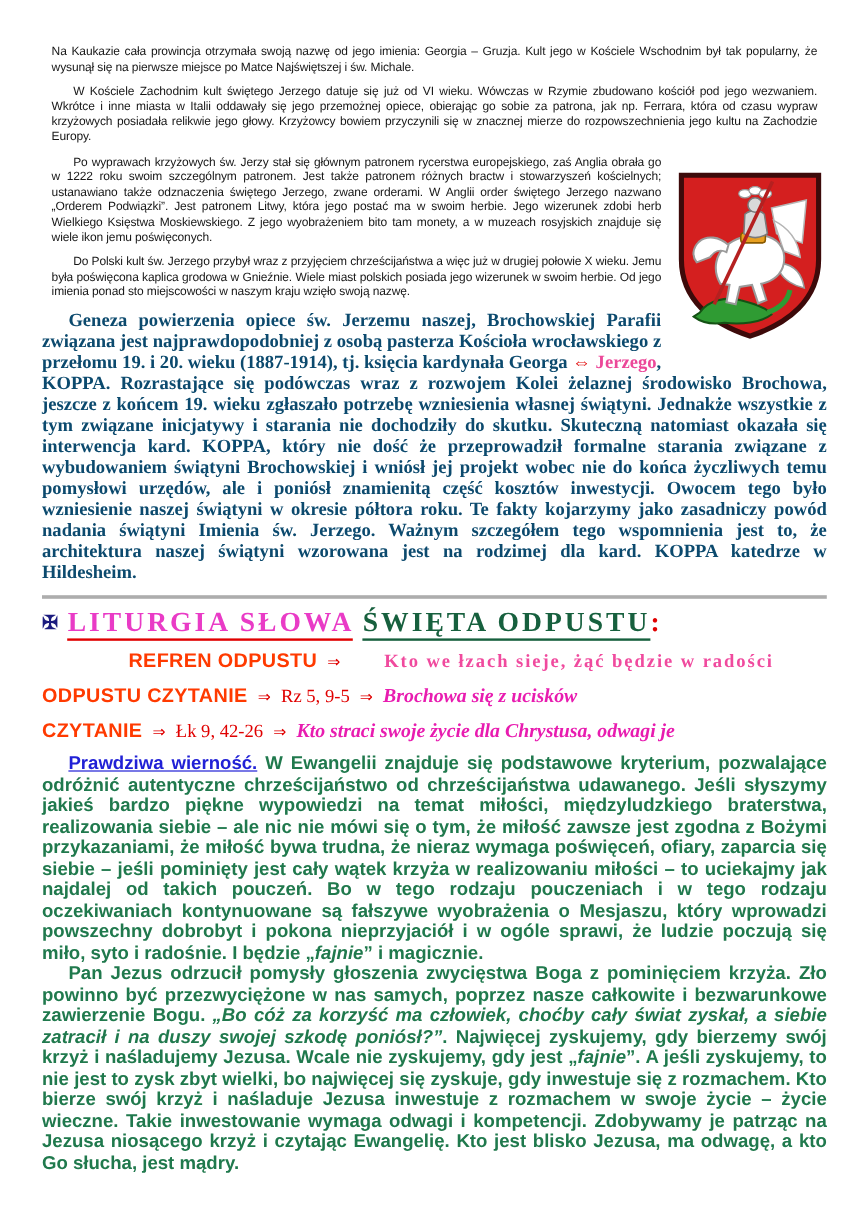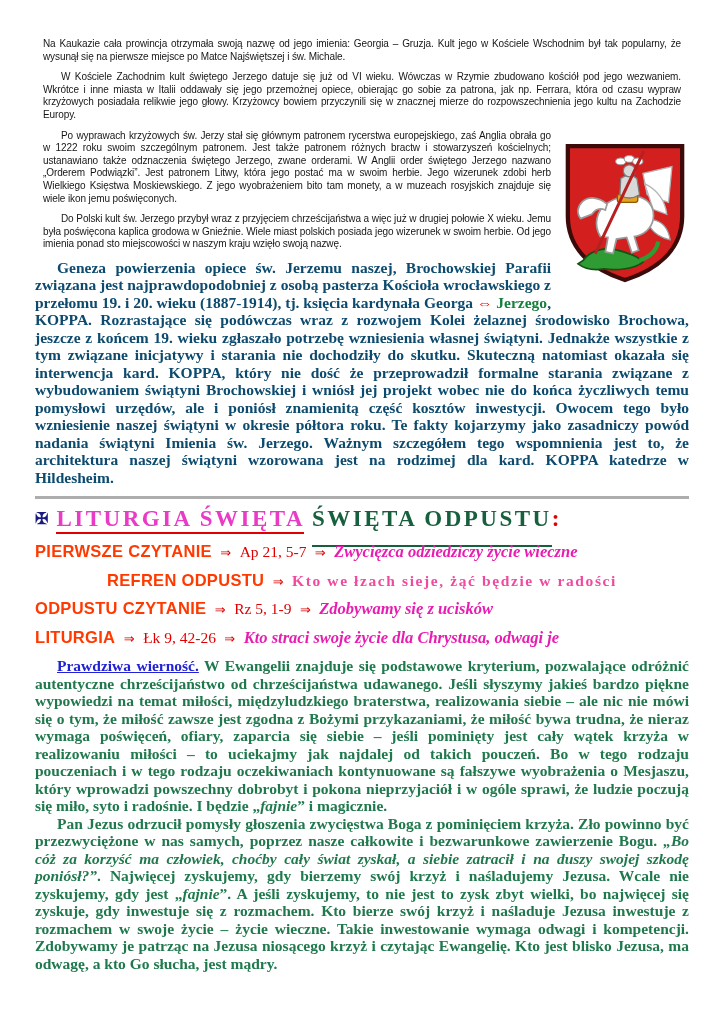--- a/index.html
+++ b/index.html
@@ -21,60 +21,60 @@
 
   
   .blue-par{
     clear:none;margin:7px 0 0 0;text-indent:22px;text-align:justify;
     font-family:"Liberation Serif",serif;font-weight:bold;
     font-size:15.5px;line-height:1.13;color:#2323b0;
   }
   .seg{white-space:pre-wrap;}
   .s-blue{color:#0c4a6e;}
   .s-red{color:#e00000;}
-  .s-orange{color:#15803d;}
+  .s-orange{color:#ec4899;}
   .s-green{color:#20794d;}
   .s-gi{color:#20794d;font-style:italic;}
   .s-lead{color:#2121d6;text-decoration:underline;}
 
   
   .divider{height:3px;background:#adadad;border:none;margin:10px 0 7px 0;}
 
   
   .heading{
     margin:0 0 10px 0;font-family:"Liberation Serif",serif;font-weight:bold;
     font-size:23px;letter-spacing:2.5px;white-space:nowrap;
   }
   .heading .bullet{color:#1a1a7e;font-size:16px;letter-spacing:0;margin-right:8px;vertical-align:2px;}
   .heading .h-magenta{color:#e93bc6;border-bottom:2px solid #e00000;padding-bottom:1px;}
-  .heading .h-green{color:#17603e;border-bottom:2px solid #17603e;padding-bottom:14px;}
+  .heading .h-green{color:#17603e;border-bottom:2px solid #17603e;padding-bottom:1px;}
   .heading .h-colon{color:#e00000;}
 
   
   .reading{margin:0 0 9px 0;white-space:nowrap;}
   .reading .label{
     font-weight:bold;font-size:16.5px;color:#ff3a00;letter-spacing:0.3px;
     font-family:"Liberation Sans",sans-serif;
   }
   .reading .arrow{color:#e00000;font-size:13px;margin:0 4px;}
   .reading .ref{font-family:"Liberation Serif",serif;font-size:15.5px;color:#e00000;}
   .reading .quote{
     font-family:"Liberation Serif",serif;font-weight:bold;font-style:italic;
     font-size:16.5px;color:#e81cb0;
   }
   .reading.refren{margin-left:72px;}
   .reading .quote-pink{
     font-family:"Liberation Serif",serif;font-weight:bold;
-    font-size:15.5px;color:#f04a9e;letter-spacing:1.6px;
+    font-size:15.5px;color:#f04a9e;letter-spacing:1.6px;margin-left:28px;
   }
 
   
   .green-par{
     margin:0;text-indent:22px;text-align:justify;
-    font-family:Liberation Serif, serif;font-weight:bold;
+    font-family:Liberation Sans, sans-serif;font-weight:bold;
     font-size:15.5px;line-height:1.13;color:#20794d;
   }
   .green-block{margin-top:9px;}
 </style>
 </head>
 <body>
 
 <div class="page">
 
   <p class="black-par">Na Kaukazie cała prowincja otrzymała swoją nazwę od jego imienia: Georgia – Gruzja. Kult jego w Kościele Wschodnim był tak popularny, że wysunął się na pierwsze miejsce po Matce Najświętszej i św. Michale.</p>
@@ -112,47 +112,40 @@
   </div>
 
   <p class="black-par indent">Po wyprawach krzyżowych św. Jerzy stał się głównym patronem rycerstwa europejskiego, zaś Anglia obrała go w 1222 roku swoim szczególnym patronem. Jest także patronem różnych bractw i stowarzyszeń kościelnych; ustanawiano także odznaczenia świętego Jerzego, zwane orderami. W Anglii order świętego Jerzego nazwano „Orderem Podwiązki”. Jest patronem Litwy, która jego postać ma w swoim herbie. Jego wizerunek zdobi herb Wielkiego Księstwa Moskiewskiego. Z jego wyobrażeniem bito tam monety, a w muzeach rosyjskich znajduje się wiele ikon jemu poświęconych.</p>
   <p class="black-par indent">Do Polski kult św. Jerzego przybył wraz z przyjęciem chrześcijaństwa a więc już w drugiej połowie X wieku. Jemu była poświęcona kaplica grodowa w Gnieźnie. Wiele miast polskich posiada jego wizerunek w swoim herbie. Od jego imienia ponad sto miejscowości w naszym kraju wzięło swoją nazwę.</p>
 
   <p class="blue-par"><span class="seg s-blue">Geneza powierzenia opiece św. Jerzemu naszej, Brochowskiej Parafii związana jest najprawdopodobniej z osobą pasterza Kościoła wrocławskiego z przełomu 19. i 20. wieku (1887-1914), tj. księcia kardynała Georga </span><span class="seg s-red">⇔ </span><span class="seg s-orange">Jerzego</span><span class="seg s-blue">, KOPPA. Rozrastające się podówczas wraz z rozwojem Kolei żelaznej środowisko Brochowa, jeszcze z końcem 19. wieku zgłaszało potrzebę wzniesienia własnej świątyni. Jednakże wszystkie z tym związane inicjatywy i starania nie dochodziły do skutku. Skuteczną natomiast okazała się interwencja kard. KOPPA, który nie dość że przeprowadził formalne starania związane z wybudowaniem świątyni Brochowskiej i wniósł jej projekt wobec nie do końca życzliwych temu pomysłowi urzędów, ale i poniósł znamienitą część kosztów inwestycji. Owocem tego było wzniesienie naszej świątyni w okresie półtora roku. Te fakty kojarzymy jako zasadniczy powód nadania świątyni Imienia św. Jerzego. Ważnym szczegółem tego wspomnienia jest to, że architektura naszej świątyni wzorowana jest na rodzimej dla kard. KOPPA katedrze w Hildesheim.</span></p>
 
   <hr class="divider">
 
   <div class="heading">
-    <span class="bullet">✠</span><span class="h-magenta">LITURGIA ŚWIĘTA</span><span> </span><span class="h-green">ŚWIĘTA ODPUSTU</span><span class="h-colon">:</span>
+    <span class="bullet">✠</span><span class="h-magenta">LITURGIA SŁOWA</span><span> </span><span class="h-green">ŚWIĘTA ODPUSTU</span><span class="h-colon">:</span>
   </div>
 
-  <div class="reading">
-    <span class="label">PIERWSZE CZYTANIE</span>
-    <span class="arrow">⇒</span>
-    <span class="ref">Ap 21, 5-7</span>
-    <span class="arrow">⇒</span>
-    <span class="quote">Zwycięzca odziedziczy życie wieczne</span>
-  </div>
 
   <div class="reading refren">
     <span class="label">REFREN ODPUSTU</span>
     <span class="arrow">⇒</span>
     <span class="quote-pink">Kto we łzach sieje, żąć będzie w radości</span>
   </div>
 
   <div class="reading">
     <span class="label">ODPUSTU CZYTANIE</span>
     <span class="arrow">⇒</span>
-    <span class="ref">Rz 5, 1-9</span>
+    <span class="ref">Rz 5, 9-5</span>
     <span class="arrow">⇒</span>
-    <span class="quote">Zdobywamy się z ucisków</span>
+    <span class="quote">Brochowa się z ucisków</span>
   </div>
 
   <div class="reading">
-    <span class="label">LITURGIA</span>
+    <span class="label">CZYTANIE</span>
     <span class="arrow">⇒</span>
     <span class="ref">Łk 9, 42-26</span>
     <span class="arrow">⇒</span>
     <span class="quote">Kto straci swoje życie dla Chrystusa, odwagi je</span>
   </div>
 
   <div class="green-block">
     <p class="green-par"><span class="seg s-lead">Prawdziwa wierność.</span><span class="seg s-green"> W Ewangelii znajduje się podstawowe kryterium, pozwalające odróżnić autentyczne chrześcijaństwo od chrześcijaństwa udawanego. Jeśli słyszymy jakieś bardzo piękne wypowiedzi na temat miłości, międzyludzkiego braterstwa, realizowania siebie – ale nic nie mówi się o tym, że miłość zawsze jest zgodna z Bożymi przykazaniami, że miłość bywa trudna, że nieraz wymaga poświęceń, ofiary, zaparcia się siebie – jeśli pominięty jest cały wątek krzyża w realizowaniu miłości – to uciekajmy jak najdalej od takich pouczeń. Bo w tego rodzaju pouczeniach i w tego rodzaju oczekiwaniach kontynuowane są fałszywe wyobrażenia o Mesjaszu, który wprowadzi powszechny dobrobyt i pokona nieprzyjaciół i w ogóle sprawi, że ludzie poczują się miło, syto i radośnie. I będzie „</span><span class="seg s-gi">fajnie</span><span class="seg s-green">” i magicznie.</span></p>
     <p class="green-par"><span class="seg s-green">Pan Jezus odrzucił pomysły głoszenia zwycięstwa Boga z pominięciem krzyża. Zło powinno być przezwyciężone w nas samych, poprzez nasze całkowite i bezwarunkowe zawierzenie Bogu. </span><span class="seg s-gi">„Bo cóż za korzyść ma człowiek, choćby cały świat zyskał, a siebie zatracił i na duszy swojej szkodę poniósł?”</span><span class="seg s-green">. Najwięcej zyskujemy, gdy bierzemy swój krzyż i naśladujemy Jezusa. Wcale nie zyskujemy, gdy jest „</span><span class="seg s-gi">fajnie</span><span class="seg s-green">”. A jeśli zyskujemy, to nie jest to zysk zbyt wielki, bo najwięcej się zyskuje, gdy inwestuje się z rozmachem. Kto bierze swój krzyż i naśladuje Jezusa inwestuje z rozmachem w swoje życie – życie wieczne. Takie inwestowanie wymaga odwagi i kompetencji. Zdobywamy je patrząc na Jezusa niosącego krzyż i czytając Ewangelię. Kto jest blisko Jezusa, ma odwagę, a kto Go słucha, jest mądry.</span></p>
   </div>

